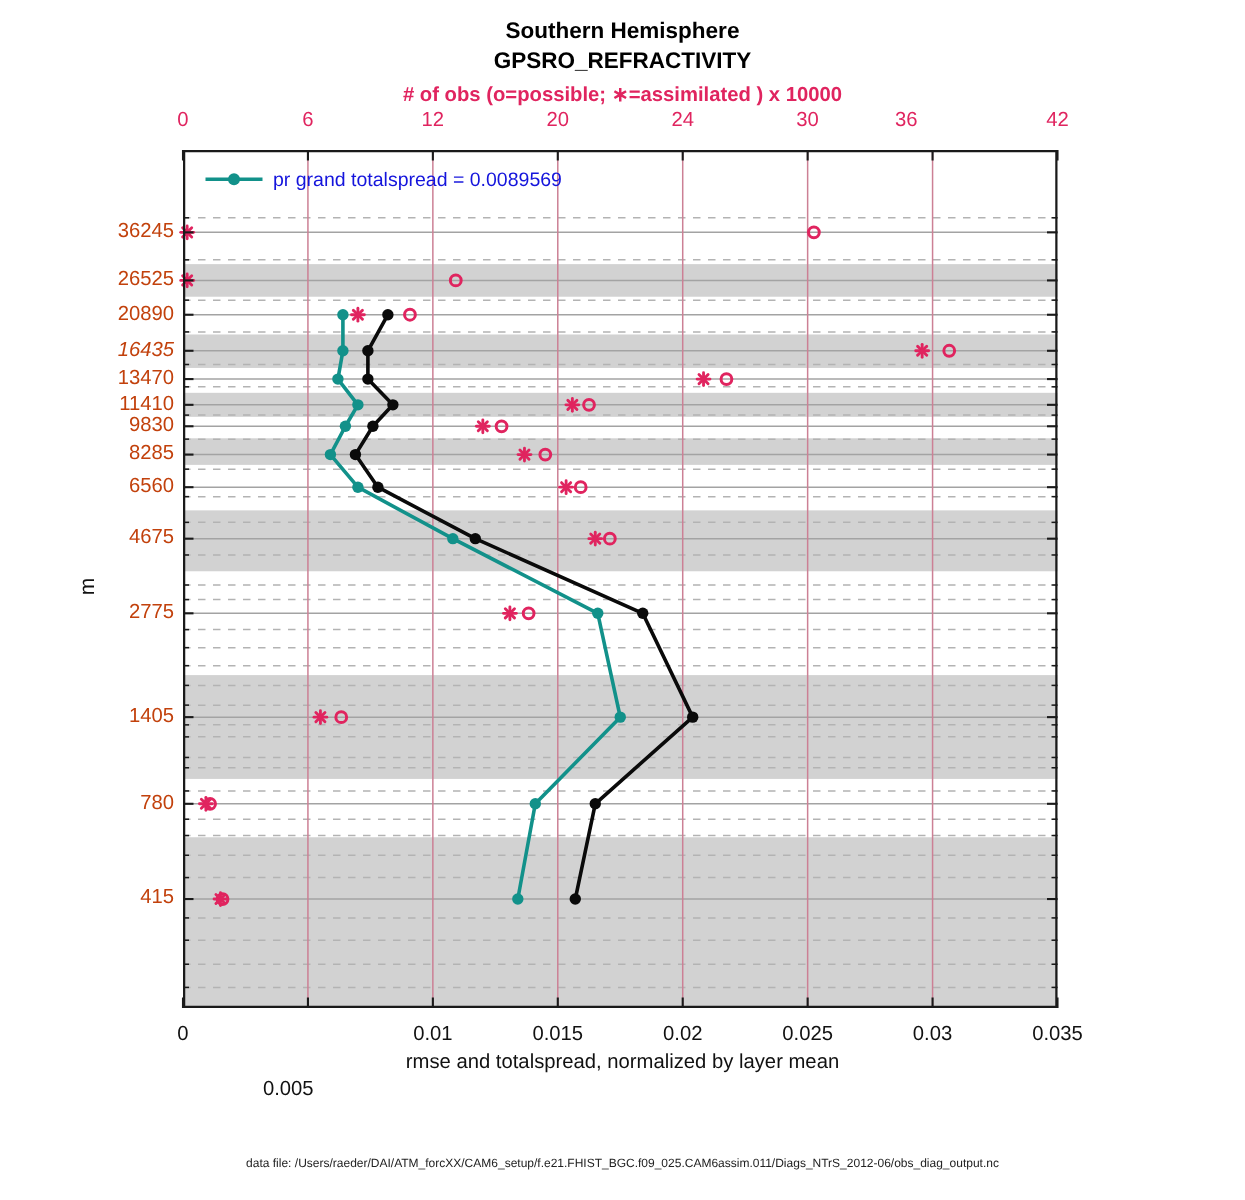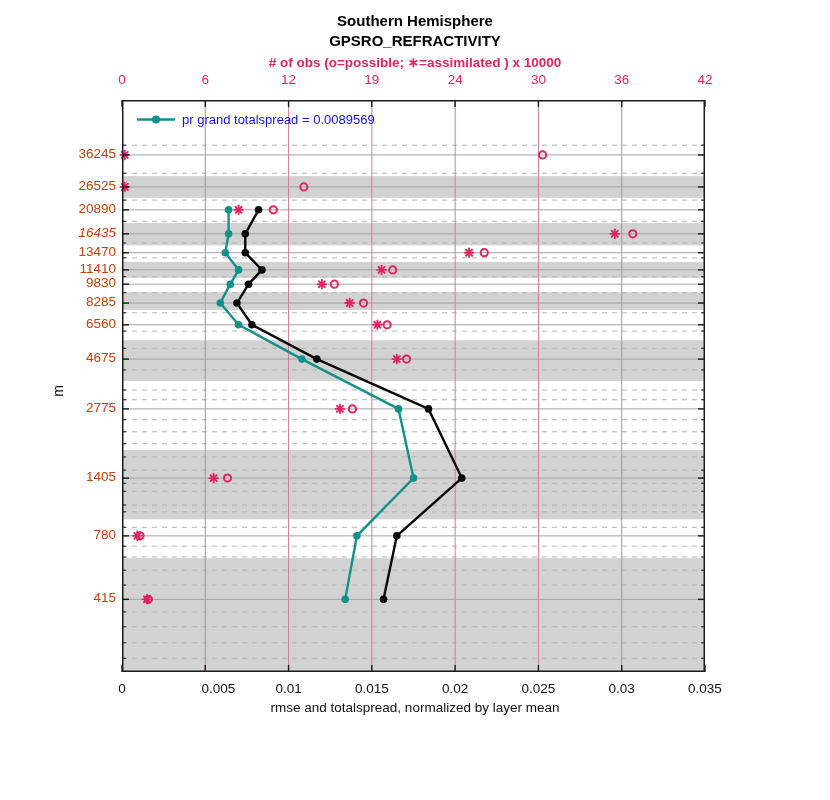--- a/index.html
+++ b/index.html
@@ -310,30 +310,31 @@
         <svg class="legsample" viewBox="0 0 40 17">
           <line x1="1" y1="8.5" x2="39" y2="8.5" stroke="#12918a" stroke-width="2.4"></line>
           <circle cx="20" cy="8.5" r="4" fill="#12918a"></circle>
         </svg>
         <span class="legtext" style="color: rgb(20, 20, 220);">pr grand totalspread = 0.0089569</span>
       </div>
     </div>
   </div>
 
   <div class="xlabel">rmse and totalspread, normalized by layer mean</div>
+  <div class="footer">data file: /Users/raeder/DAI/ATM_forcXX/CAM6_setup/f.e21.FHIST_BGC.f09_025.CAM6assim.011/Diags_NTrS_2012-06/obs_diag_output.nc</div>
 <div class="ticklab" style="left: 97px; top: 72px; width: 50px; text-align: center; color: rgb(224, 36, 95);">0</div>
     <div class="ticklab" style="left: 180.286px; top: 72px; width: 50px; text-align: center; color: rgb(224, 36, 95);">6</div>
     <div class="ticklab" style="left: 263.571px; top: 72px; width: 50px; text-align: center; color: rgb(224, 36, 95);">12</div>
-    <div class="ticklab" style="left: 346.857px; top: 72px; width: 50px; text-align: center; color: rgb(224, 36, 95);">19</div>
+    <div class="ticklab" style="left: 346.857px; top: 72px; width: 50px; text-align: center; color: rgb(224, 36, 95);">20</div>
     <div class="ticklab" style="left: 430.143px; top: 72px; width: 50px; text-align: center; color: rgb(224, 36, 95);">24</div>
     <div class="ticklab" style="left: 513.429px; top: 72px; width: 50px; text-align: center; color: rgb(224, 36, 95);">30</div>
-    <div class="ticklab" style="left: 596.714px; top: 72px; width: 50px; text-align: center; color: rgb(224, 36, 95);">36</div>
+    <div class="ticklab" style="left: 596.714px; top: 72px; width: 50px; text-align: left; color: rgb(224, 36, 95);">36</div>
     <div class="ticklab" style="left: 680px; top: 72px; width: 50px; text-align: center; color: rgb(224, 36, 95);">42</div>
     <div class="ticklab" style="left: 92px; top: 681px; width: 60px; text-align: center; color: rgb(17, 17, 17);">0</div>
-    <div class="ticklab" style="left: 175.286px; top: 681px; width: 60px; text-align: right; color: rgb(17, 17, 17);">0.005</div>
+    <div class="ticklab" style="left: 175.286px; top: 718px; width: 60px; text-align: left; color: rgb(17, 17, 17);">0.005</div>
     <div class="ticklab" style="left: 258.571px; top: 681px; width: 60px; text-align: center; color: rgb(17, 17, 17);">0.01</div>
     <div class="ticklab" style="left: 341.857px; top: 681px; width: 60px; text-align: center; color: rgb(17, 17, 17);">0.015</div>
     <div class="ticklab" style="left: 425.143px; top: 681px; width: 60px; text-align: center; color: rgb(17, 17, 17);">0.02</div>
     <div class="ticklab" style="left: 508.429px; top: 681px; width: 60px; text-align: center; color: rgb(17, 17, 17);">0.025</div>
     <div class="ticklab" style="left: 591.714px; top: 681px; width: 60px; text-align: center; color: rgb(17, 17, 17);">0.03</div>
     <div class="ticklab" style="left: 675px; top: 681px; width: 60px; text-align: center; color: rgb(17, 17, 17);">0.035</div>
     <div class="ylab" style="top: 145.912px;">36245</div>
     <div class="ylab" style="top: 177.944px;">26525</div>
     <div class="ylab" style="top: 200.824px;">20890</div>
     <div class="ylab" style="top: 224.848px; font-style: italic;">16435</div>

